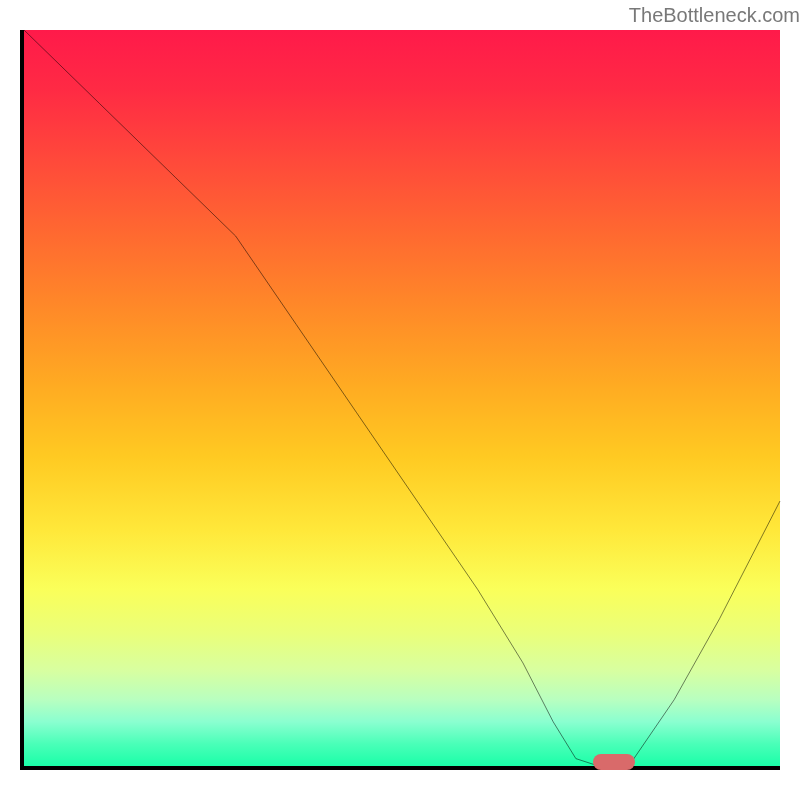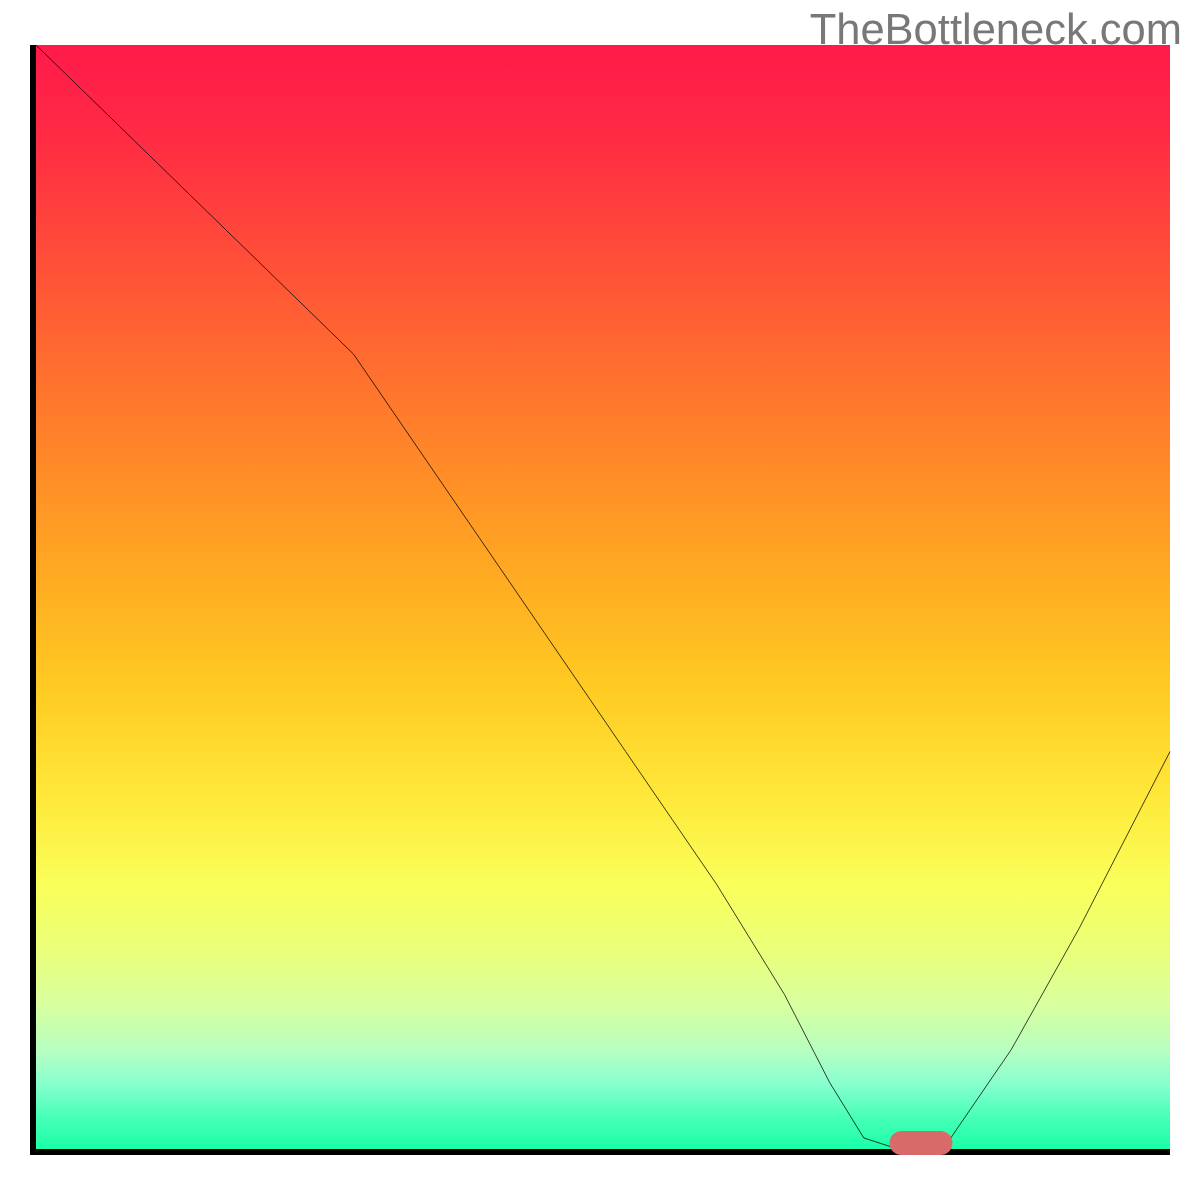--- a/index.html
+++ b/index.html
@@ -6,22 +6,22 @@
   body {
     width: 800px;
     height: 800px;
     background: #ffffff;
     position: relative;
     font-family: Arial, sans-serif;
   }
   .watermark {
     position: absolute;
     top: 4px;
-    right: 12px;
-    font-size: 29px;
+    right: 0;
+    font-size: 20px;
     font-weight: 500;
     color: #787878;
     z-index: 10;
   }
   .plot-area {
     position: absolute;
     left: 20px;
     top: 30px;
     width: 760px;
     height: 740px;

